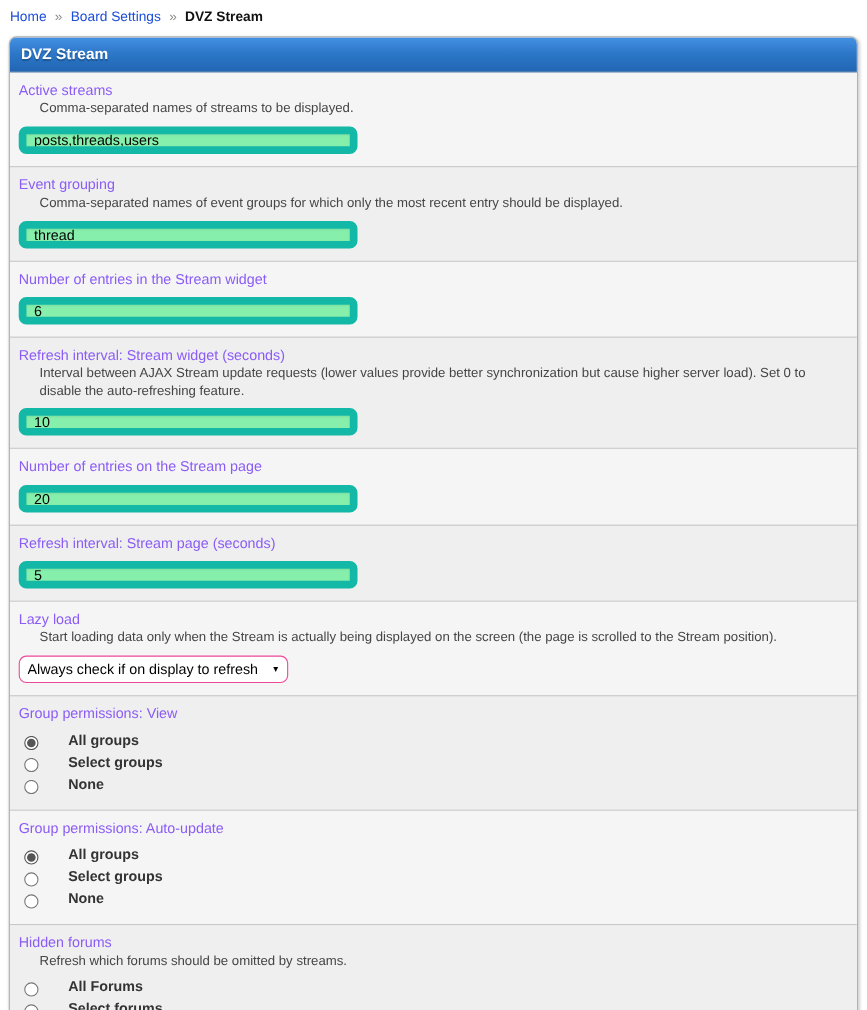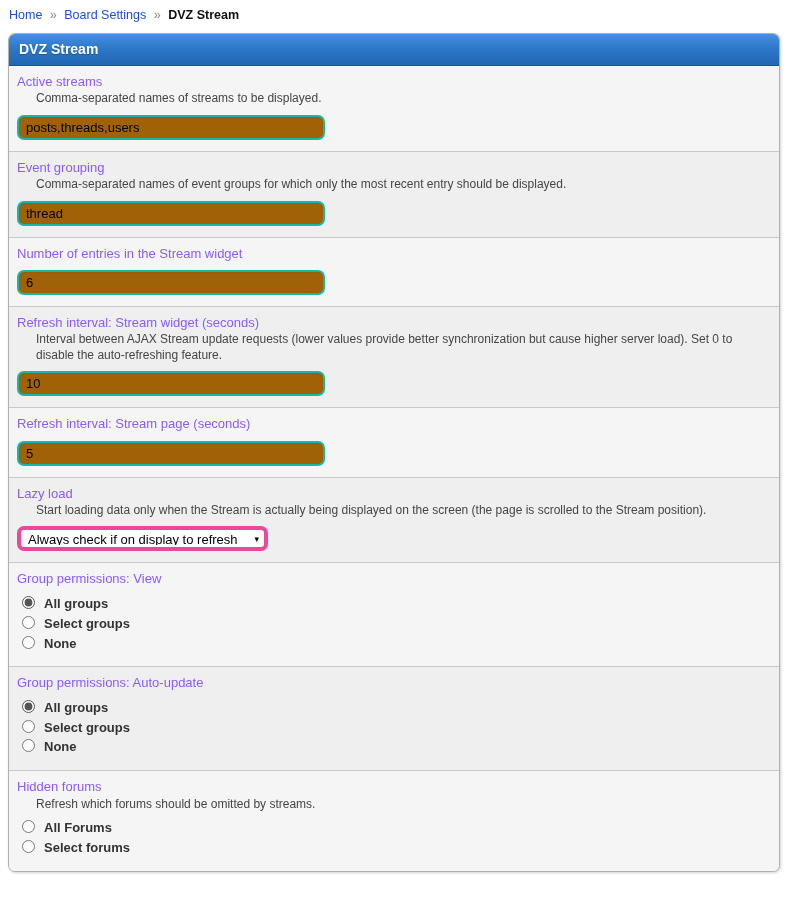--- a/index.html
+++ b/index.html
@@ -42,50 +42,50 @@
   .row .label { font-weight:normal; font-size:13px; color:#8b5cf6; line-height:1.25; }
   .row .desc  { font-size:12px; color:#454545; margin-top:1px; line-height:1.3;margin-left:19px; }
   .row .desc:empty { display:none; }
   .row .control { margin-top:8px; }
 
   input.ti {
     width:308px; height:25px;
     padding:3px 7px;
     font:13px "Liberation Sans", sans-serif;
     color:#000;
-    border:2px solid #14b8a6;
+    border:7px solid #14b8a6;
     border-radius:7px;
-    background:#a16207;
+    background:#86efac;
     box-shadow:inset 0 1px 2px rgba(0,0,0,0.07);
     outline:none;
   }
 
   .sel-wrap { position:relative; display:inline-block; }
   select.sel {
     -webkit-appearance:none; appearance:none;
     font:13px "Liberation Sans", sans-serif;
     color:#000;
     height:25px;
     padding:2px 26px 2px 7px;
-    border:4px solid #ec4899;
+    border:1px solid #ec4899;
     border-radius:7px;
     background:#fff;
     outline:none;
     cursor:pointer;
   }
   .sel-arrow {
     position:absolute; right:9px; top:50%;
     transform:translateY(-52%);
     font-size:9px; color:#000;
     pointer-events:none;
   }
 
   .radio-list { margin:5px 0 0 5px; }
   .ropt {
-    display:flex; align-items:flex-start; gap:9px;
+    display:flex; align-items:flex-end; gap:27px;
     font-weight:bold; font-size:13px; color:#333;
     margin:3px 0; cursor:pointer; line-height:1.3;
   }
   .ropt input[type=radio] { margin:0; width:13px; height:13px; accent-color:#555; }
 </style>
 </head>
 <body>
 
 <div class="page">
 
@@ -117,20 +117,25 @@
 
     <div class="control"><input type="text" class="ti" value="6" style=""></div>
   </div>
 
   <div class="row">
     <div class="label">Refresh interval: Stream widget (seconds)</div>
     <div class="desc">Interval between AJAX Stream update requests (lower values provide better synchronization but cause higher server load). Set 0 to disable the auto-refreshing feature.</div>
     <div class="control"><input type="text" class="ti" value="10" style=""></div>
   </div>
 
+  <div class="row">
+    <div class="label">Number of entries on the Stream page</div>
+
+    <div class="control"><input type="text" class="ti" value="20" style=""></div>
+  </div>
 
   <div class="row">
     <div class="label">Refresh interval: Stream page (seconds)</div>
 
     <div class="control"><input type="text" class="ti" value="5" style=""></div>
   </div>
 
   <div class="row">
     <div class="label">Lazy load</div>
     <div class="desc">Start loading data only when the Stream is actually being displayed on the screen (the page is scrolled to the Stream position).</div>

